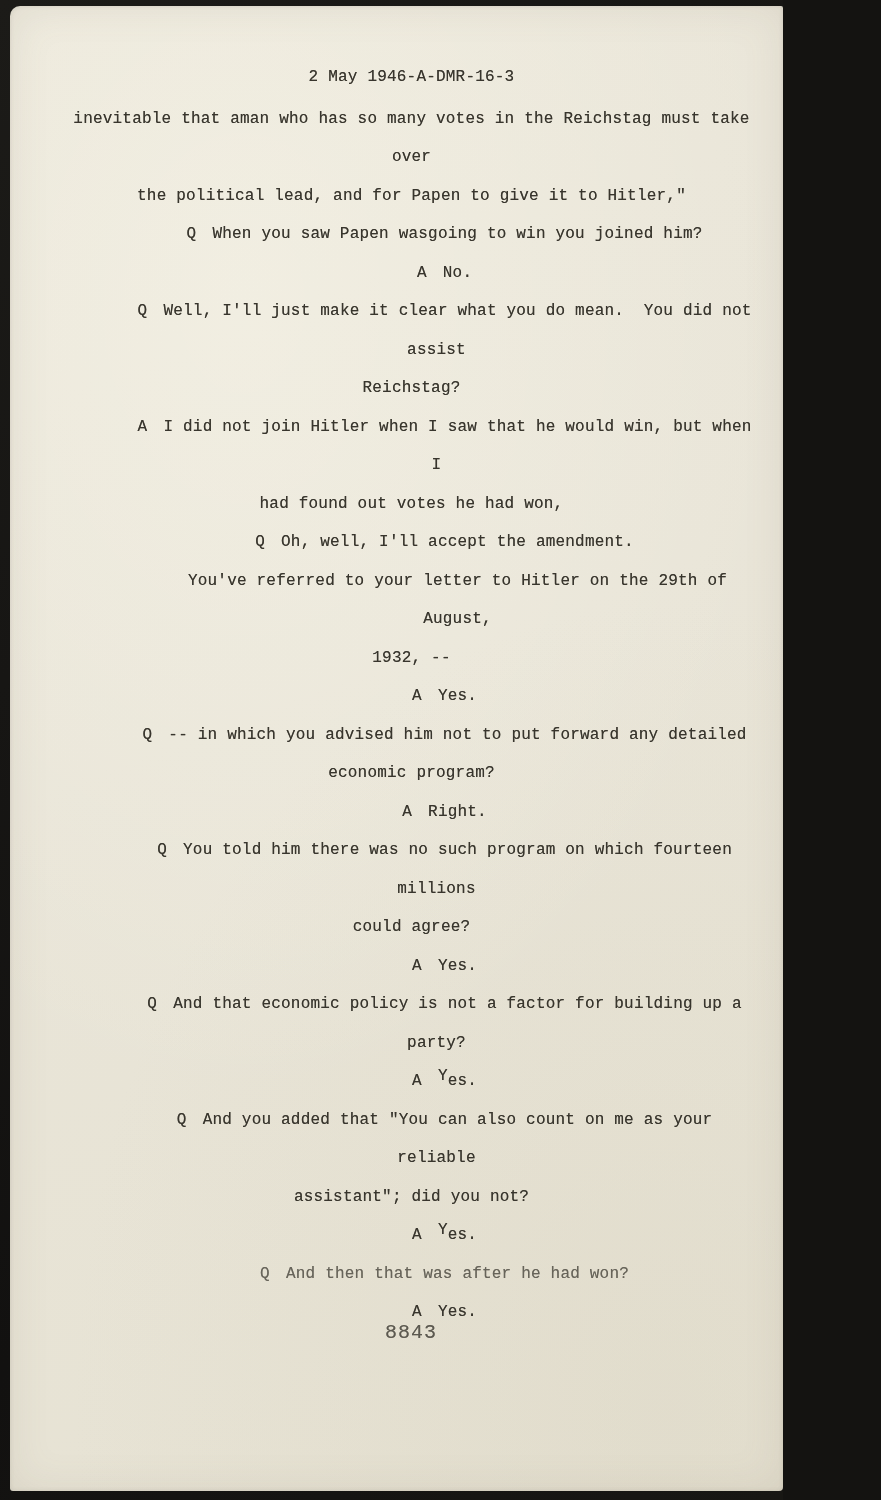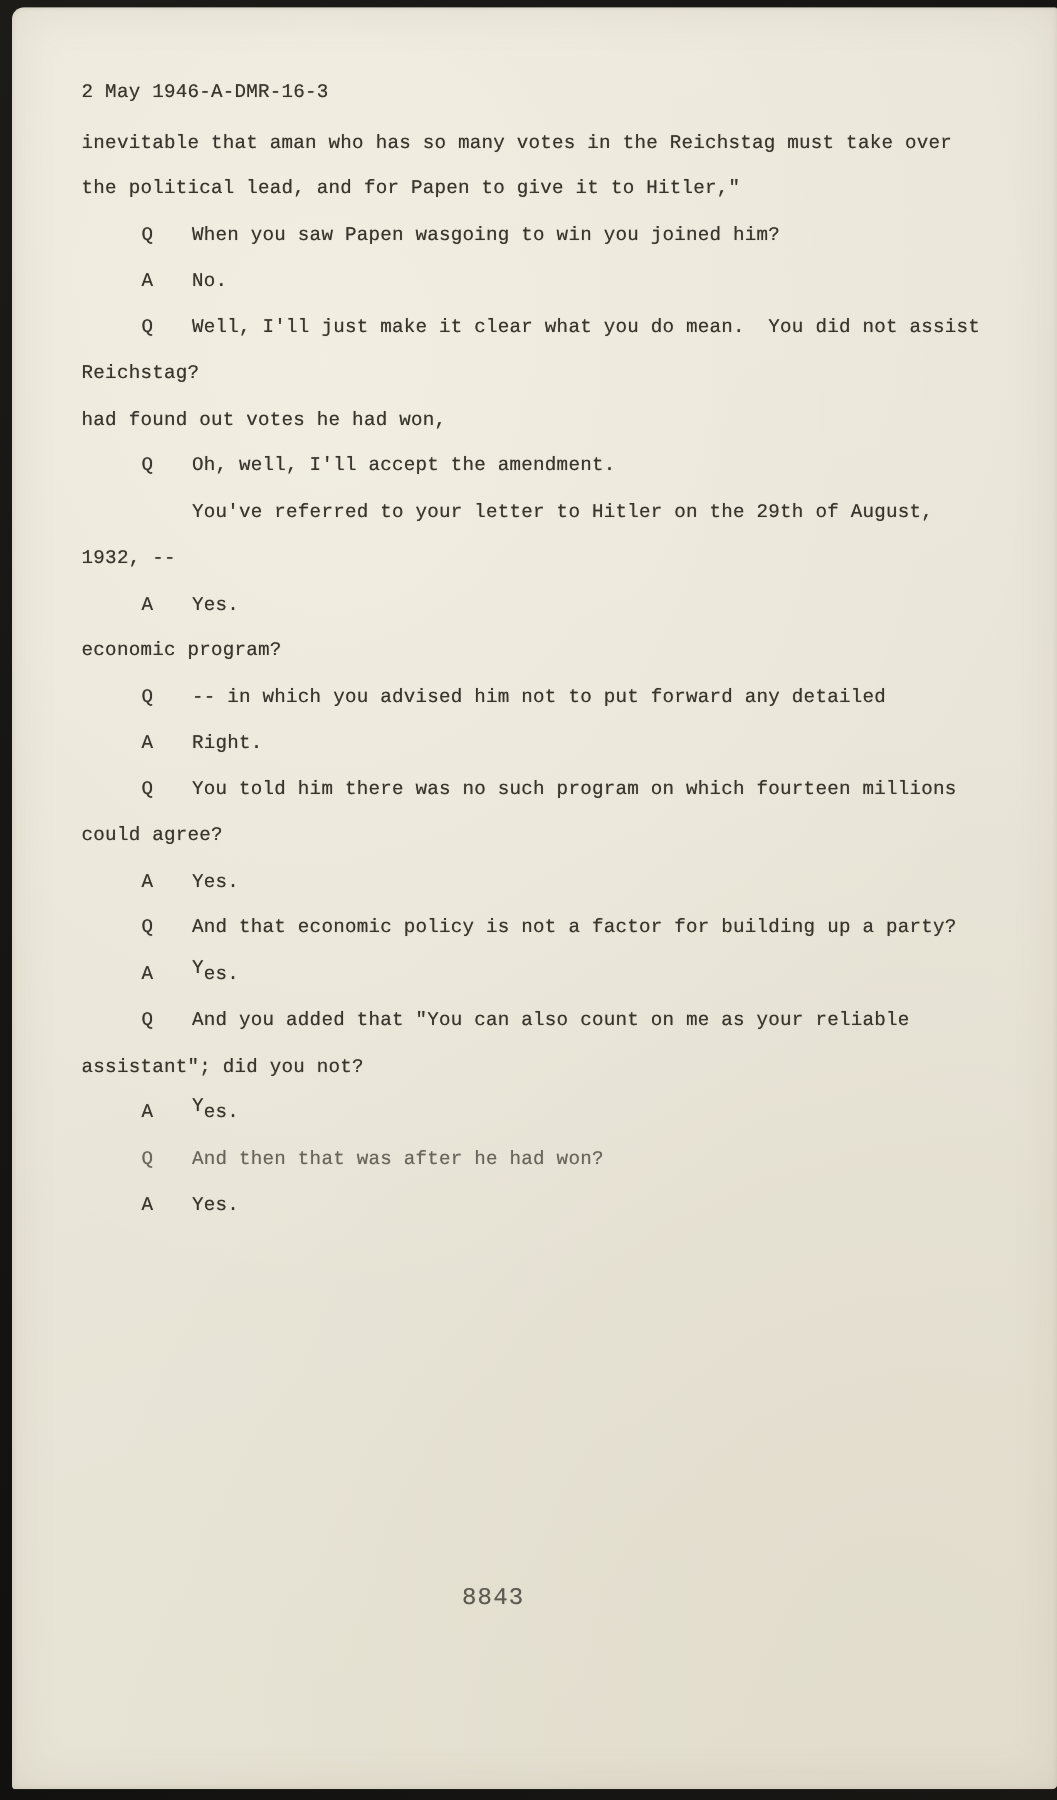--- a/index.html
+++ b/index.html
@@ -6,23 +6,24 @@
     margin: 0;
     padding: 0;
     background: #141311;
     width: 881px;
     height: 1500px;
     overflow: hidden;
     font-family: "Liberation Mono", "DejaVu Sans Mono", monospace;
   }
   .scene {
     position: relative;
-    width: 881px;
+    width: 783px;
     height: 1500px;
     background: linear-gradient(135deg, #1c1b18 0%, #121110 60%, #181714 100%);
+    text-align: center;
   }
   .paper {
     position: absolute;
     left: 10px;
     top: 6px;
     right: 0px;
     bottom: 9px;
     background:
       radial-gradient(ellipse 120% 90% at 30% 20%, rgba(255,253,242,0.35), rgba(255,253,242,0) 60%),
       radial-gradient(ellipse 140% 100% at 85% 95%, rgba(210,203,182,0.25), rgba(210,203,182,0) 55%),
@@ -84,27 +85,28 @@
   <div class="paper">
     <div class="content">
       <div class="line header">2 May 1946-A-DMR-16-3</div>
       <div id="transcript">
           <div class="line flush">inevitable that aman who has so many votes in the Reichstag must take over</div>
           <div class="line flush">the political lead, and for Papen to give it to Hitler,"</div>
           <div class="line qa"><span class="speaker">Q</span><span class="text">When you saw Papen wasgoing to win you joined him?</span></div>
           <div class="line qa"><span class="speaker">A</span><span class="text">No.</span></div>
           <div class="line qa"><span class="speaker">Q</span><span class="text">Well, I'll just make it clear what you do mean.  You did not assist</span></div>
           <div class="line flush">Reichstag?</div>
+          <div class="line qa"><span class="speaker">A</span><span class="text">I did not join Hitler when I saw that he would win, but when I</span></div>
           <div class="line flush">had found out votes he had won,</div>
           <div class="line qa"><span class="speaker">Q</span><span class="text">Oh, well, I'll accept the amendment.</span></div>
           <div class="line indent">You've referred to your letter to Hitler on the 29th of August,</div>
           <div class="line flush">1932, --</div>
           <div class="line qa"><span class="speaker">A</span><span class="text">Yes.</span></div>
+          <div class="line qa"><span class="speaker">Q</span><span class="text">-- in which you advised him not to put forward any detailed</span></div>
           <div class="line flush">economic program?</div>
-          <div class="line qa"><span class="speaker">Q</span><span class="text">-- in which you advised him not to put forward any detailed</span></div>
           <div class="line qa"><span class="speaker">A</span><span class="text">Right.</span></div>
           <div class="line qa"><span class="speaker">Q</span><span class="text">You told him there was no such program on which fourteen millions</span></div>
           <div class="line flush">could agree?</div>
           <div class="line qa"><span class="speaker">A</span><span class="text">Yes.</span></div>
           <div class="line qa"><span class="speaker">Q</span><span class="text">And that economic policy is not a factor for building up a party?</span></div>
           <div class="line qa"><span class="speaker">A</span><span class="text"><span class="raised">Y</span>es.</span></div>
           <div class="line qa"><span class="speaker">Q</span><span class="text">And you added that "You can also count on me as your reliable</span></div>
           <div class="line flush">assistant"; did you not?</div>
           <div class="line qa"><span class="speaker">A</span><span class="text"><span class="raised">Y</span>es.</span></div>
           <div class="line qa faint"><span class="speaker">Q</span><span class="text">And then that was after he had won?</span></div>

